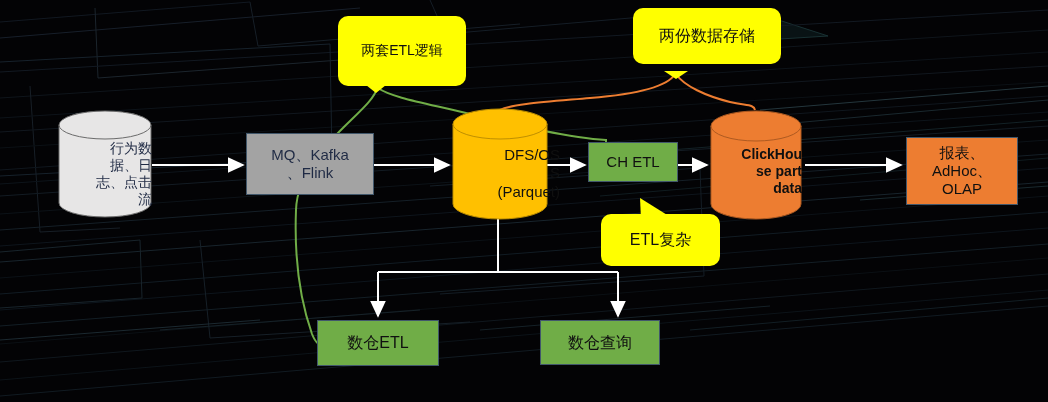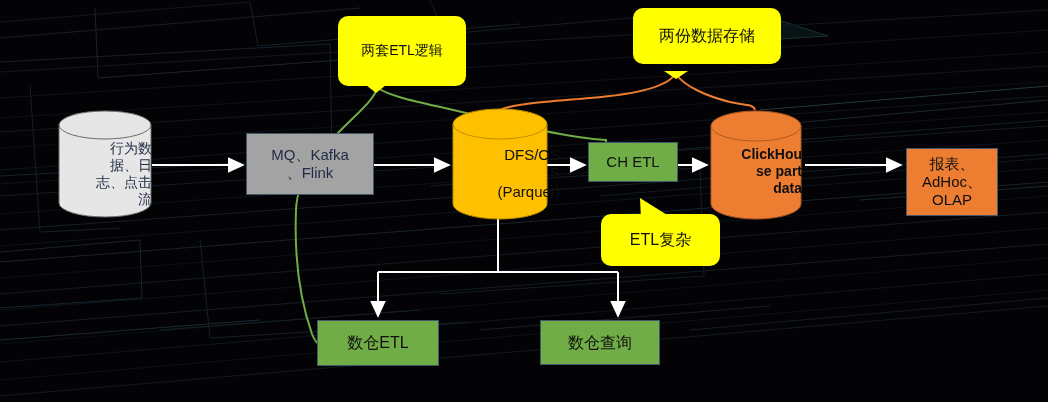--- a/index.html
+++ b/index.html
@@ -208,21 +208,21 @@
   <div class="cyl" style="left:710px; top:110px; width:92px; height:110px;">
     <svg class="cyl-body" viewBox="0 0 92 110" preserveAspectRatio="none" xmlns="http://www.w3.org/2000/svg">
       <path d="M1,16 L1,94 A45,15 0 0 0 91,94 L91,16 Z" fill="#ed7d31" stroke="#ae5a21" stroke-width="1"></path>
       <ellipse cx="46" cy="16" rx="45" ry="15" fill="#ed7d31" stroke="#ae5a21" stroke-width="1"></ellipse>
     </svg>
     <span class="cyl-text" style="top:36px; font-size:14px; color:#101010;font-weight:bold;">ClickHou
 se part
 data</span>
   </div>
 
-  <div class="node rect orange" style="left:906px; top:148px; width:92px; height:68px;">
+  <div class="node rect orange" style="left:906px; top:137px; width:112px; height:68px;">
     <span class="node-label" style="font-size:15px;">报表、
 AdHoc、
 OLAP</span>
   </div>
 
   <div class="node rect green" style="left:317px; top:320px; width:122px; height:46px;">
     <span class="node-label" style="font-size:16px;">数仓ETL</span>
   </div>
 
   <div class="node rect green" style="left:540px; top:320px; width:120px; height:45px;">

